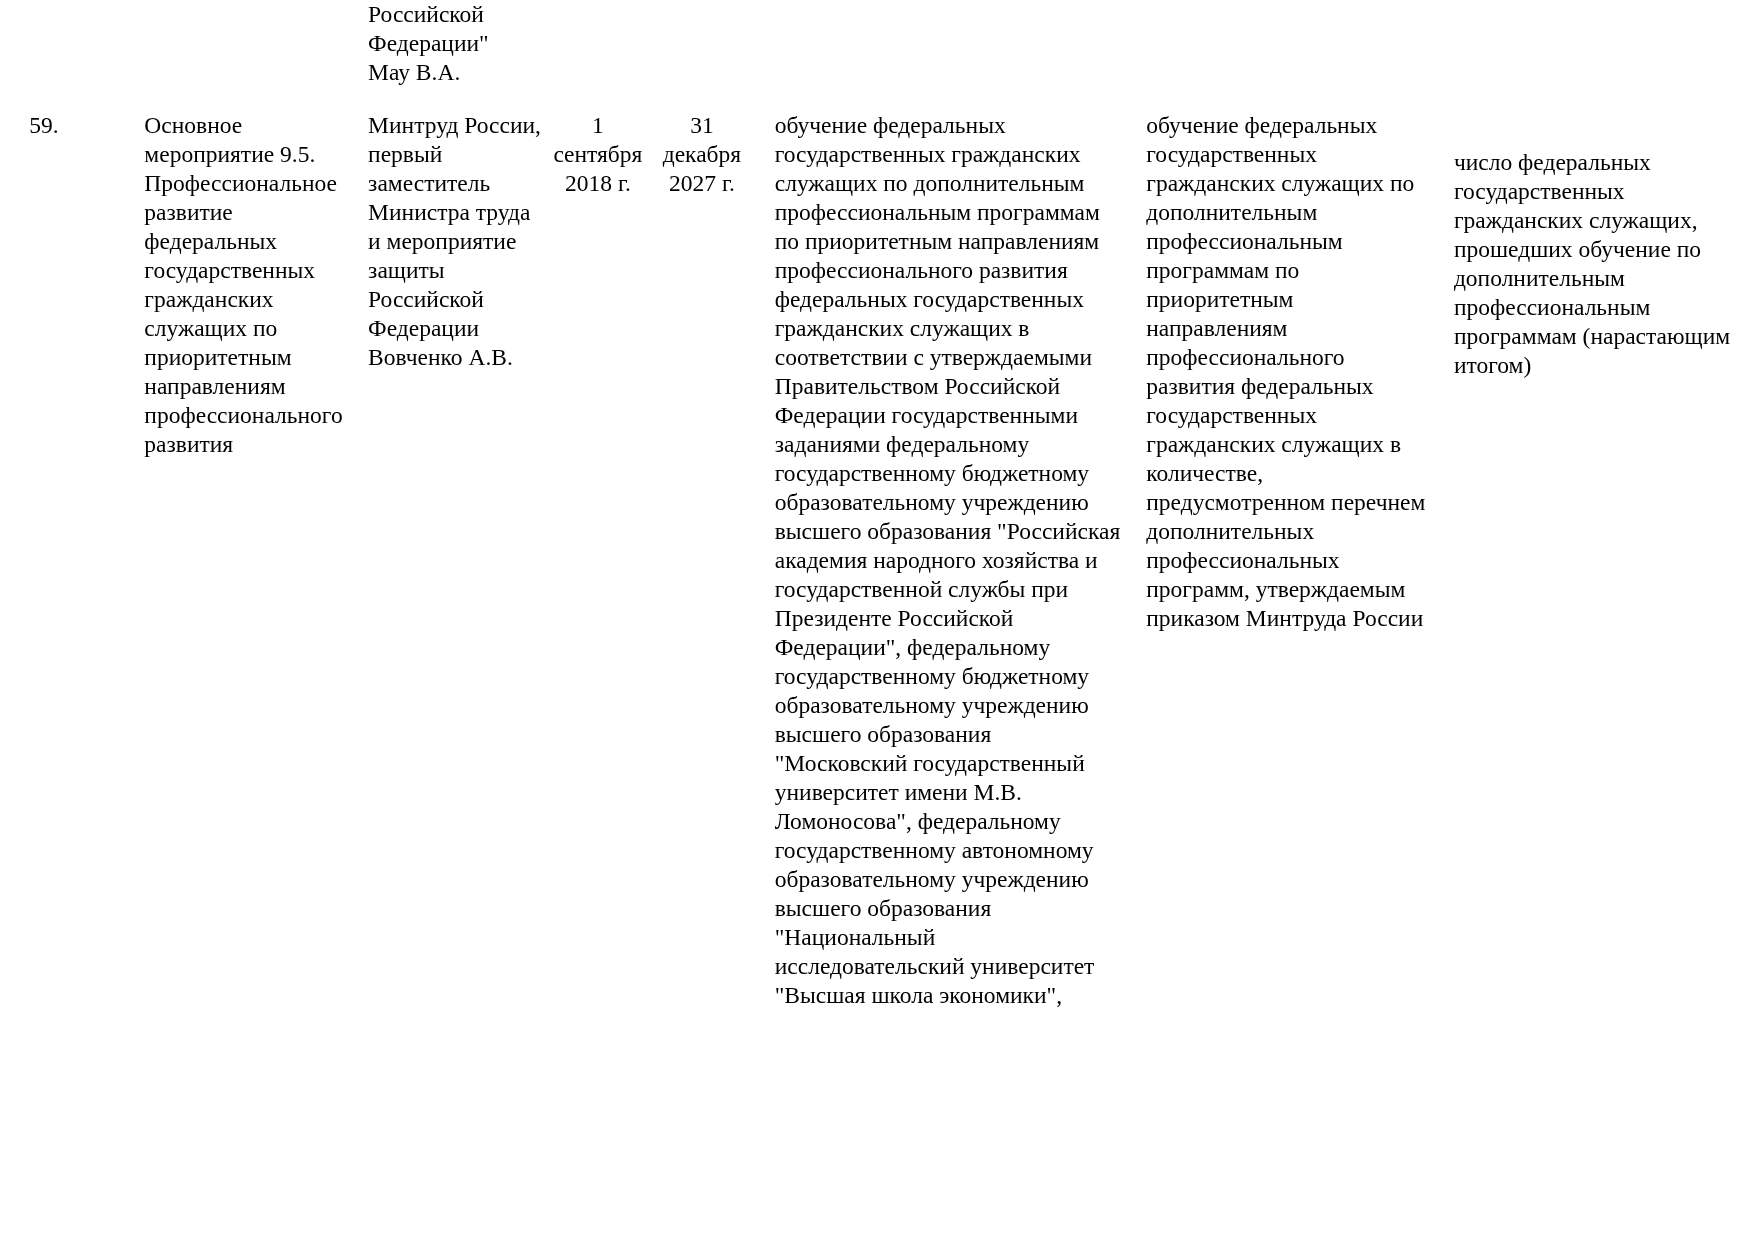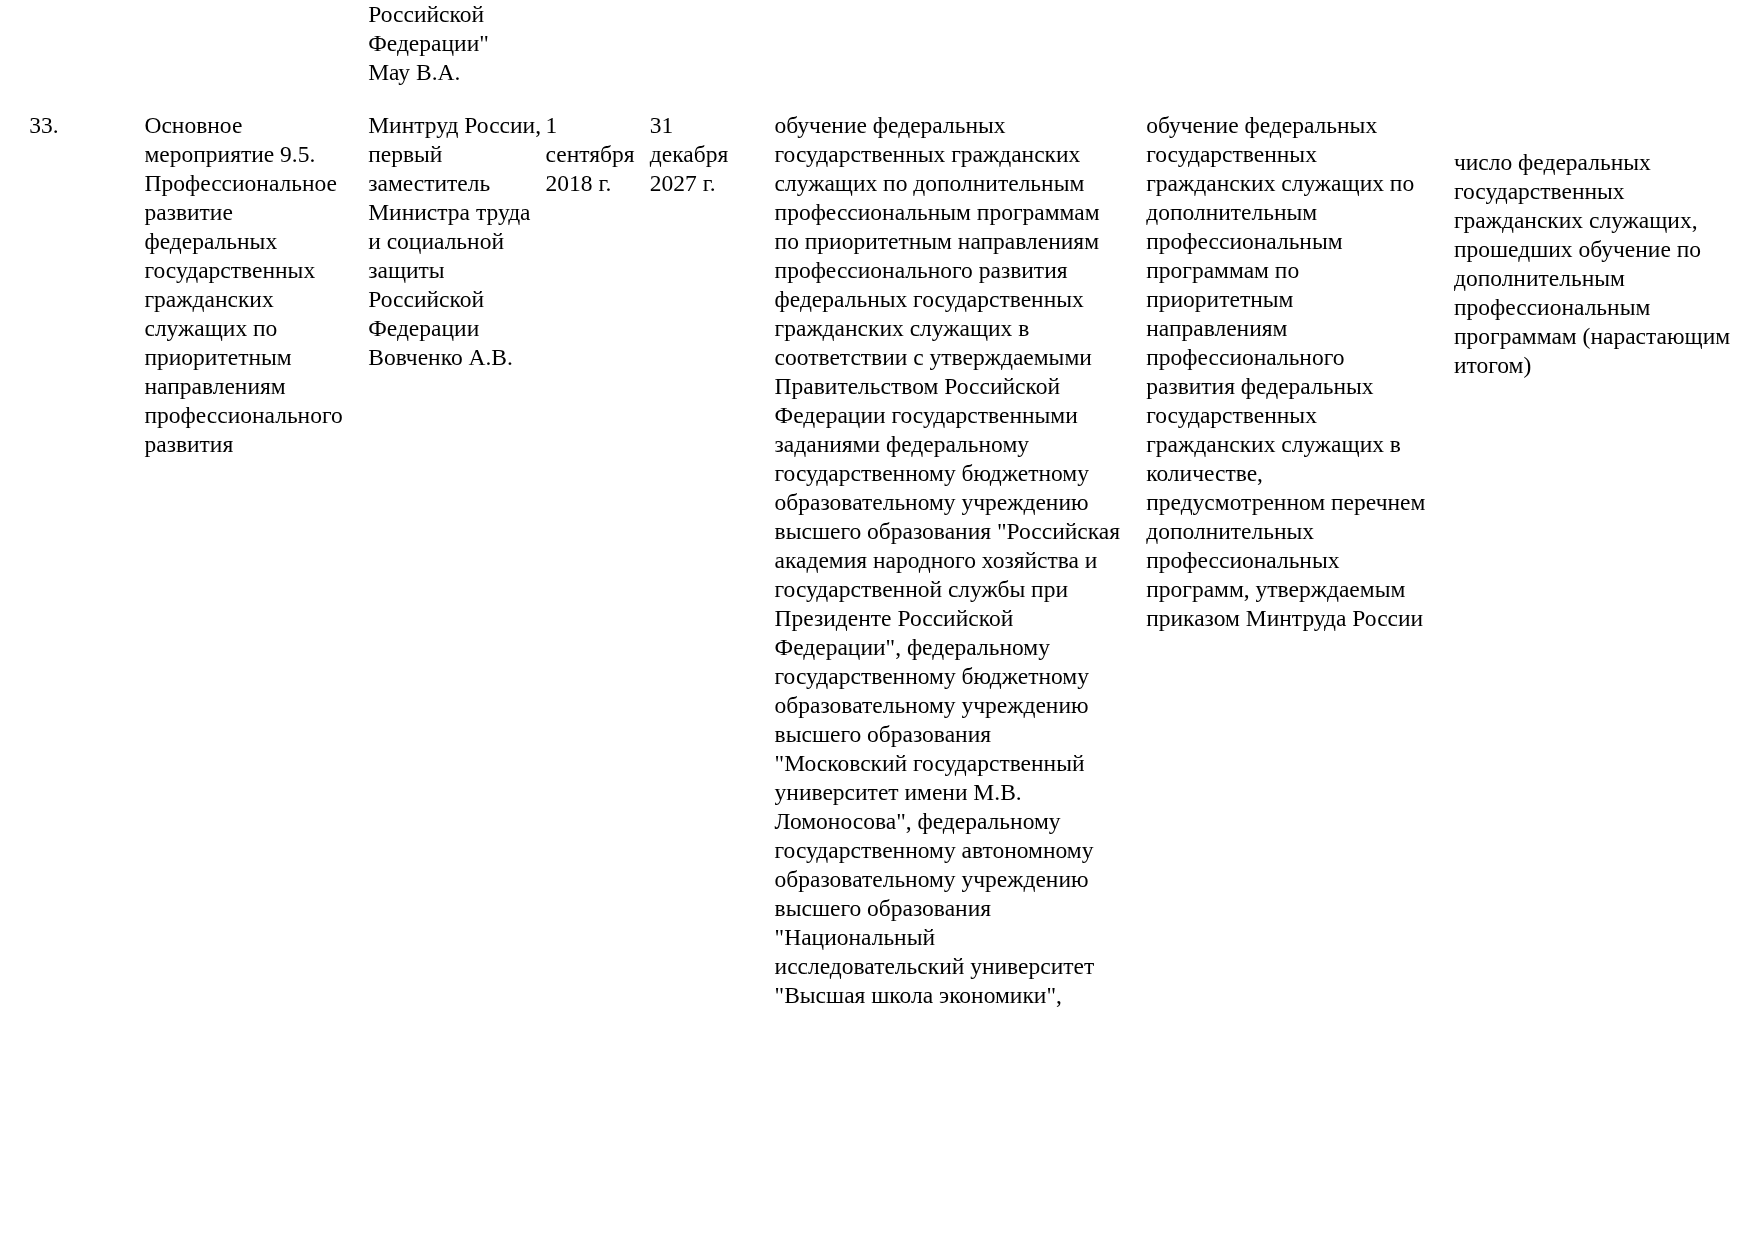--- a/index.html
+++ b/index.html
@@ -44,21 +44,21 @@
   .col-gap2     { width: 25px;  }
   .col-link     { width: 295px; }
   .col-gap3     { width: 18px;  }
   .col-indic    { width: 274px; }
 
   .cell-num {
     text-align: right;
     padding-right: 11px;
   }
   .cell-center {
-    text-align: left;
+    text-align: center;
   }
   .cell-left {
     text-align: left;
   }
   .preheader-row td {
     padding-bottom: 0;
   }
   .spacer-row td {
     height: 24px;
   }
@@ -111,24 +111,24 @@
       <td></td>
       <td></td>
       <td></td>
     </tr>
 
     <tr class="spacer-row">
       <td colspan="12"></td>
     </tr>
 
     <tr>
-      <td class="cell-num">33.</td>
+      <td class="cell-num">59.</td>
       <td></td>
       <td class="cell-left">Основное мероприятие 9.5. Профессиональное развитие федеральных государственных гражданских служащих по приоритетным направлениям профессионального развития</td>
-      <td class="cell-left">Минтруд России, первый заместитель Министра труда и социальной защиты Российской Федерации Вовченко А.В.</td>
+      <td class="cell-left">Минтруд России, первый заместитель Министра труда и мероприятие защиты Российской Федерации Вовченко А.В.</td>
       <td class="cell-center">1 сентября 2018 г.</td>
       <td class="cell-center">31 декабря 2027 г.</td>
       <td></td>
       <td class="cell-left">обучение федеральных государственных гражданских служащих по дополнительным профессиональным программам по приоритетным направлениям профессионального развития федеральных государственных гражданских служащих в соответствии с утверждаемыми Правительством Российской Федерации государственными заданиями федеральному государственному бюджетному образовательному учреждению высшего образования "Российская академия народного хозяйства и государственной службы при Президенте Российской Федерации", федеральному государственному бюджетному образовательному учреждению высшего образования "Московский государственный университет имени М.В. Ломоносова", федеральному государственному автономному образовательному учреждению высшего образования "Национальный исследовательский университет "Высшая школа экономики",</td>
       <td></td>
       <td class="cell-left">обучение федеральных государственных гражданских служащих по дополнительным профессиональным программам по приоритетным направлениям профессионального развития федеральных государственных гражданских служащих в количестве, предусмотренном перечнем дополнительных профессиональных программ, утверждаемым приказом Минтруда России</td>
       <td></td>
       <td class="cell-left overflow-cell">
         <div class="indic-wrap">число федеральных государственных гражданских служащих, прошедших обучение по дополнительным профессиональным программам (нарастающим итогом)</div>
       </td>

